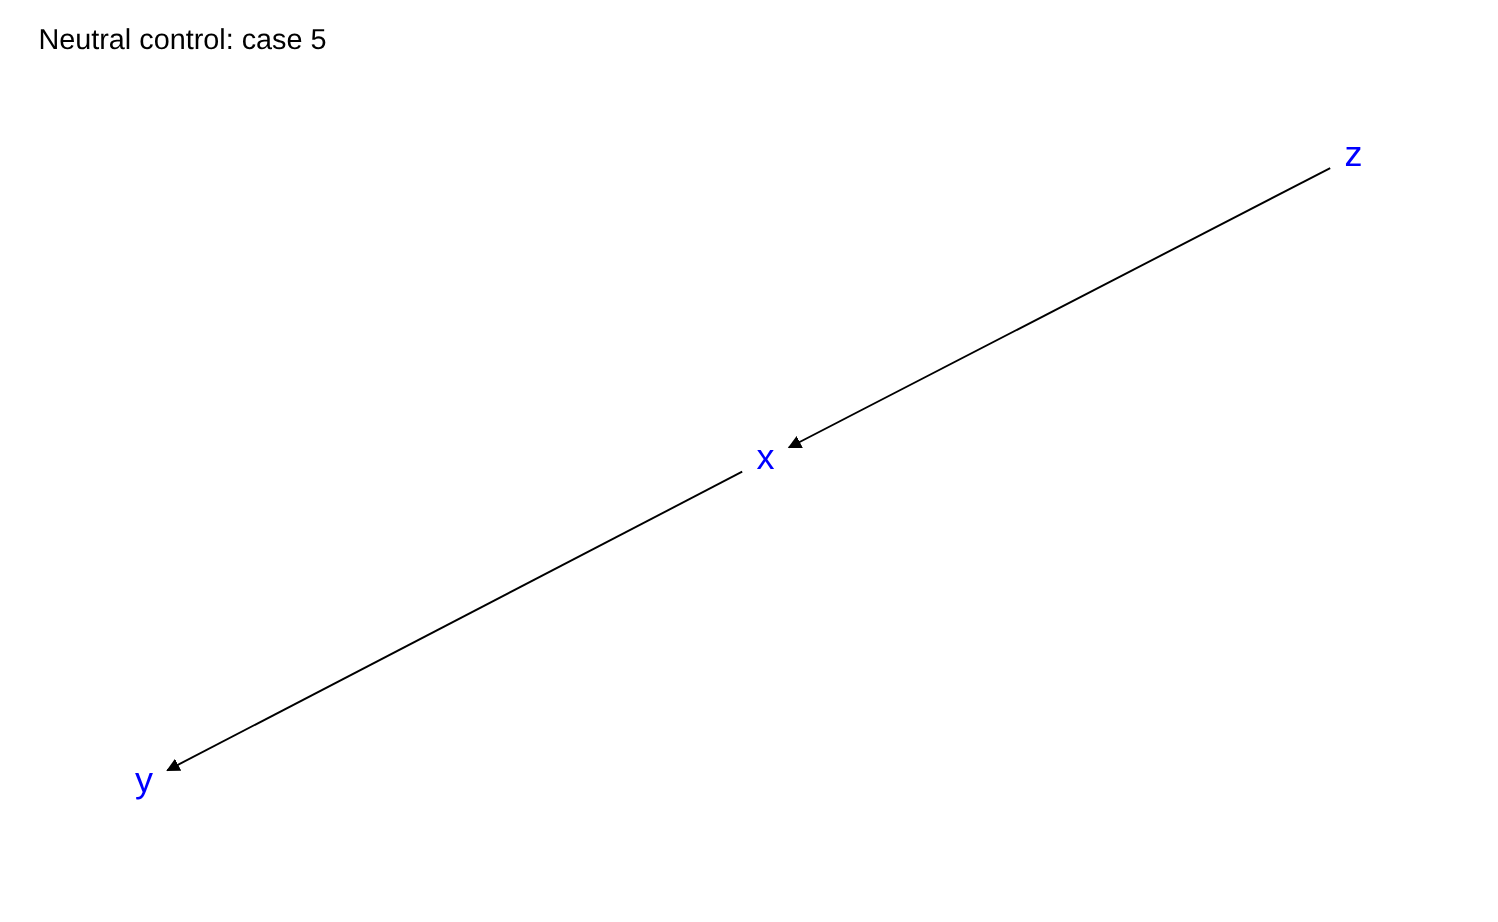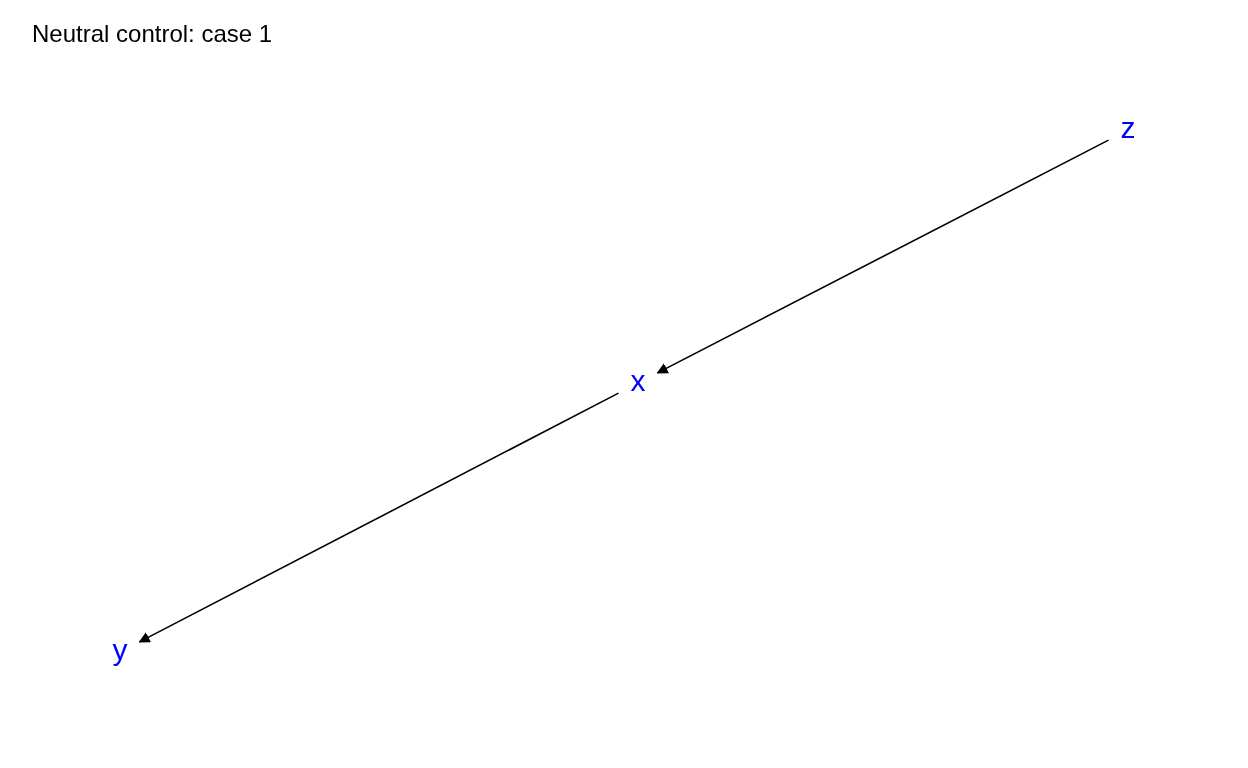--- a/index.html
+++ b/index.html
@@ -30,21 +30,21 @@
       font-family: Arial, Helvetica, sans-serif;
       font-size: 30px;
       fill: #0000ff;
       font-weight: 400;
       user-select: none;
     }
   </style>
 </head>
 <body>
 
-<div class="title">Neutral control: case 1</div>
+<div class="title">Neutral control: case 5</div>
 
 <svg class="stage" viewBox="0 0 1248 768">
   <defs>
     <marker id="arrowhead" viewBox="0 0 10 10" refX="9" refY="5" markerWidth="7" markerHeight="7" orient="auto-start-reverse">
       <path d="M 0 0 L 10 5 L 0 10 z" fill="#000000"></path>
     </marker>
   </defs>
   <g id="edges">
       <line x1="1108.5" y1="140.1" x2="657.5" y2="372.9" stroke="#000000" stroke-width="1.6" marker-end="url(#arrowhead)"></line>
       <line x1="618.5" y1="393.1" x2="139.5" y2="641.9" stroke="#000000" stroke-width="1.6" marker-end="url(#arrowhead)"></line>

